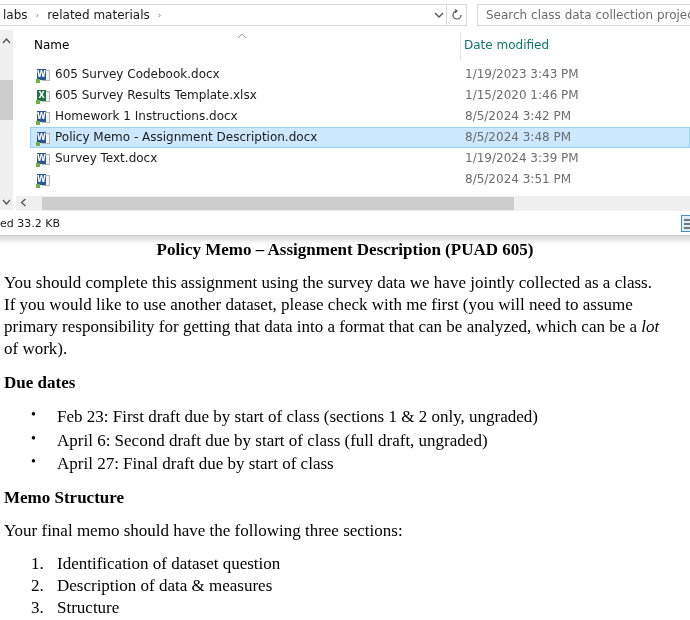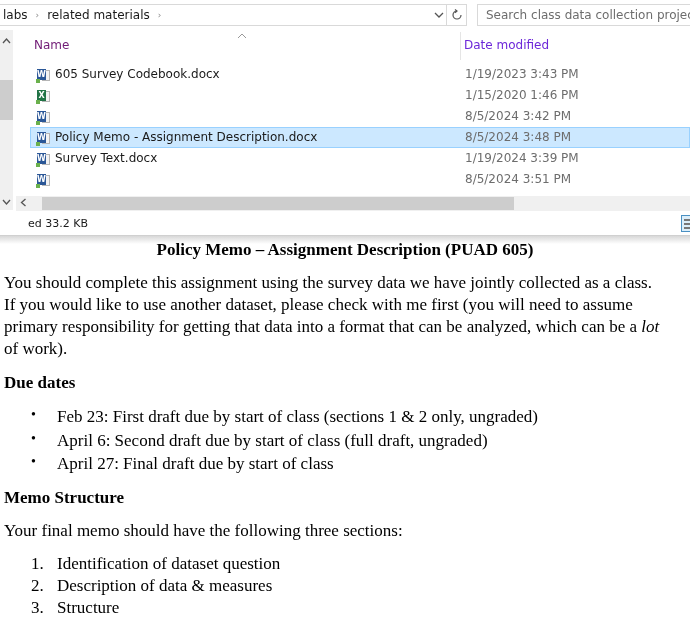--- a/index.html
+++ b/index.html
@@ -18,42 +18,42 @@
   .search-box { position: absolute; left: 477px; top: 4px; width: 213px; height: 22px; border: 1px solid #d9d9d9; border-right: none; background: #fff; }
   .search-placeholder { position: absolute; left: 8px; top: 3px; font-size: 12px; color: #6d6d6d; white-space: nowrap; }
 
   .nav-pane { position: absolute; left: 0; top: 30px; width: 13px; height: 180px; background: #f0f0f0; }
   .vscroll-up { position: absolute; left: 0; top: 4px; width: 13px; height: 14px; font-size: 9px; color: #555; text-align: center; line-height: 14px; }
   .vscroll-thumb { position: absolute; left: 0; top: 50px; width: 13px; height: 40px; background: #cdcdcd; }
   .vscroll-down { position: absolute; left: 0; top: 166px; width: 13px; height: 14px; font-size: 9px; color: #555; text-align: center; line-height: 14px; }
 
   .list-area { position: absolute; left: 16px; top: 30px; width: 674px; height: 165px; }
   .col-headers { position: absolute; left: 0; top: 0; width: 674px; height: 30px; }
-  .col-name { position: absolute; left: 18px; top: 8px; font-size: 12px; color: #701a75; }
+  .col-name { position: absolute; left: 18px; top: 8px; font-size: 12px; color: #000000; }
   .sort-arrow { position: absolute; left: 221px; top: 0px; font-size: 10px; color: #999; }
   .col-divider { position: absolute; left: 444px; top: 2px; width: 1px; height: 28px; background: #e5e5e5; }
-  .col-date { position: absolute; left: 448px; top: 8px; font-size: 12px; color: #6d28d9; }
+  .col-date { position: absolute; left: 448px; top: 8px; font-size: 12px; color: #0f766e; }
 
   .file-row { position: absolute; left: 14px; width: 660px; height: 21px; border: 1px solid transparent; }
   .file-row.selected { background: #cce8ff; border-color: #99d1ff; }
   .file-icon { position: absolute; left: 5px; top: 3px; width: 14px; height: 14px; border-radius: 2px; }
   .file-icon .letter { position: absolute; left: 1px; top: 1px; width: 9px; height: 11px; font-size: 8px; font-weight: bold; color: #fff; line-height: 11px; text-align: center; }
   .file-icon .page { position: absolute; left: 6px; top: 2px; width: 8px; height: 11px; background: #f3f3f3; border: 1px solid #b5b5b5; }
   .file-icon.word .letter { background: #2b5797; z-index: 2; }
   .file-icon.excel .letter { background: #217346; z-index: 2; }
   .file-icon .badge { position: absolute; left: 0; top: 11px; width: 4px; height: 4px; background: #6ab04c; z-index: 3; }
   .file-name { position: absolute; left: 24px; top: 2px; font-size: 12px; color: #1a1a1a; white-space: nowrap; }
   .file-date { position: absolute; left: 434px; top: 2px; font-size: 12px; color: #6d6d6d; white-space: nowrap; }
 
   .hscroll { position: absolute; left: 16px; top: 196px; width: 674px; height: 15px; background: #f0f0f0; }
   .hscroll-left { position: absolute; left: 0; top: 0; width: 14px; height: 15px; font-size: 10px; color: #555; text-align: center; line-height: 15px; }
   .hscroll-thumb { position: absolute; left: 26px; top: 1px; width: 472px; height: 13px; background: #cdcdcd; }
 
   .status-bar { position: absolute; left: 0; top: 212px; width: 690px; height: 24px; background: #fff; border-bottom: 1px solid #d0d0d0; }
-  .status-text { position: absolute; left: 0; top: 5px; font-size: 11px; color: #1a1a1a; white-space: nowrap; margin-left: 28px; }
+  .status-text { position: absolute; left: 0; top: 5px; font-size: 11px; color: #1a1a1a; white-space: nowrap; }
   .view-details-btn { position: absolute; left: 681px; top: 3px; width: 12px; height: 17px; border: 1px solid #4a90c2; background: #dbeefa; }
   .view-details-btn .ln { position: absolute; left: 2px; width: 6px; height: 2px; background: #777; }
 
   .shadow { position: absolute; left: 0; top: 236px; width: 690px; height: 8px; background: linear-gradient(#d8d8d8, rgba(255,255,255,0)); }
 
   
   .doc { position: absolute; left: 0; top: 238px; width: 690px; height: 382px; font-family: "Liberation Serif", "DejaVu Serif", serif; color: #000; font-size: 17px; }
   .doc-title { position: absolute; left: 0; top: 2px; width: 690px; text-align: center; font-weight: bold; font-size: 17px; }
   .para { position: absolute; left: 4px; width: 690px; line-height: 22px; white-space: nowrap; }
   .heading { position: absolute; left: 4px; font-weight: bold; font-size: 17px; white-space: nowrap; }
@@ -128,28 +128,30 @@
         </span>
       <span class="file-name">605 Survey Codebook.docx</span>
       <span class="file-date">1/19/2023 3:43 PM</span>
     </div>
     <div class="file-row" style="top:55px">
       <span class="file-icon excel">
           <span class="page"></span>
           <span class="letter">X</span>
           <span class="badge"></span>
         </span>
+      <span class="file-name">605 Survey Results Template.xlsx</span>
       <span class="file-date">1/15/2020 1:46 PM</span>
     </div>
     <div class="file-row" style="top:76px">
       <span class="file-icon word">
           <span class="page"></span>
           <span class="letter">W</span>
           <span class="badge"></span>
         </span>
+      <span class="file-name">Homework 1 Instructions.docx</span>
       <span class="file-date">8/5/2024 3:42 PM</span>
     </div>
     <div class="file-row selected" style="top:97px">
       <span class="file-icon word">
           <span class="page"></span>
           <span class="letter">W</span>
           <span class="badge"></span>
         </span>
       <span class="file-name">Policy Memo - Assignment Description.docx</span>
       <span class="file-date">8/5/2024 3:48 PM</span>

